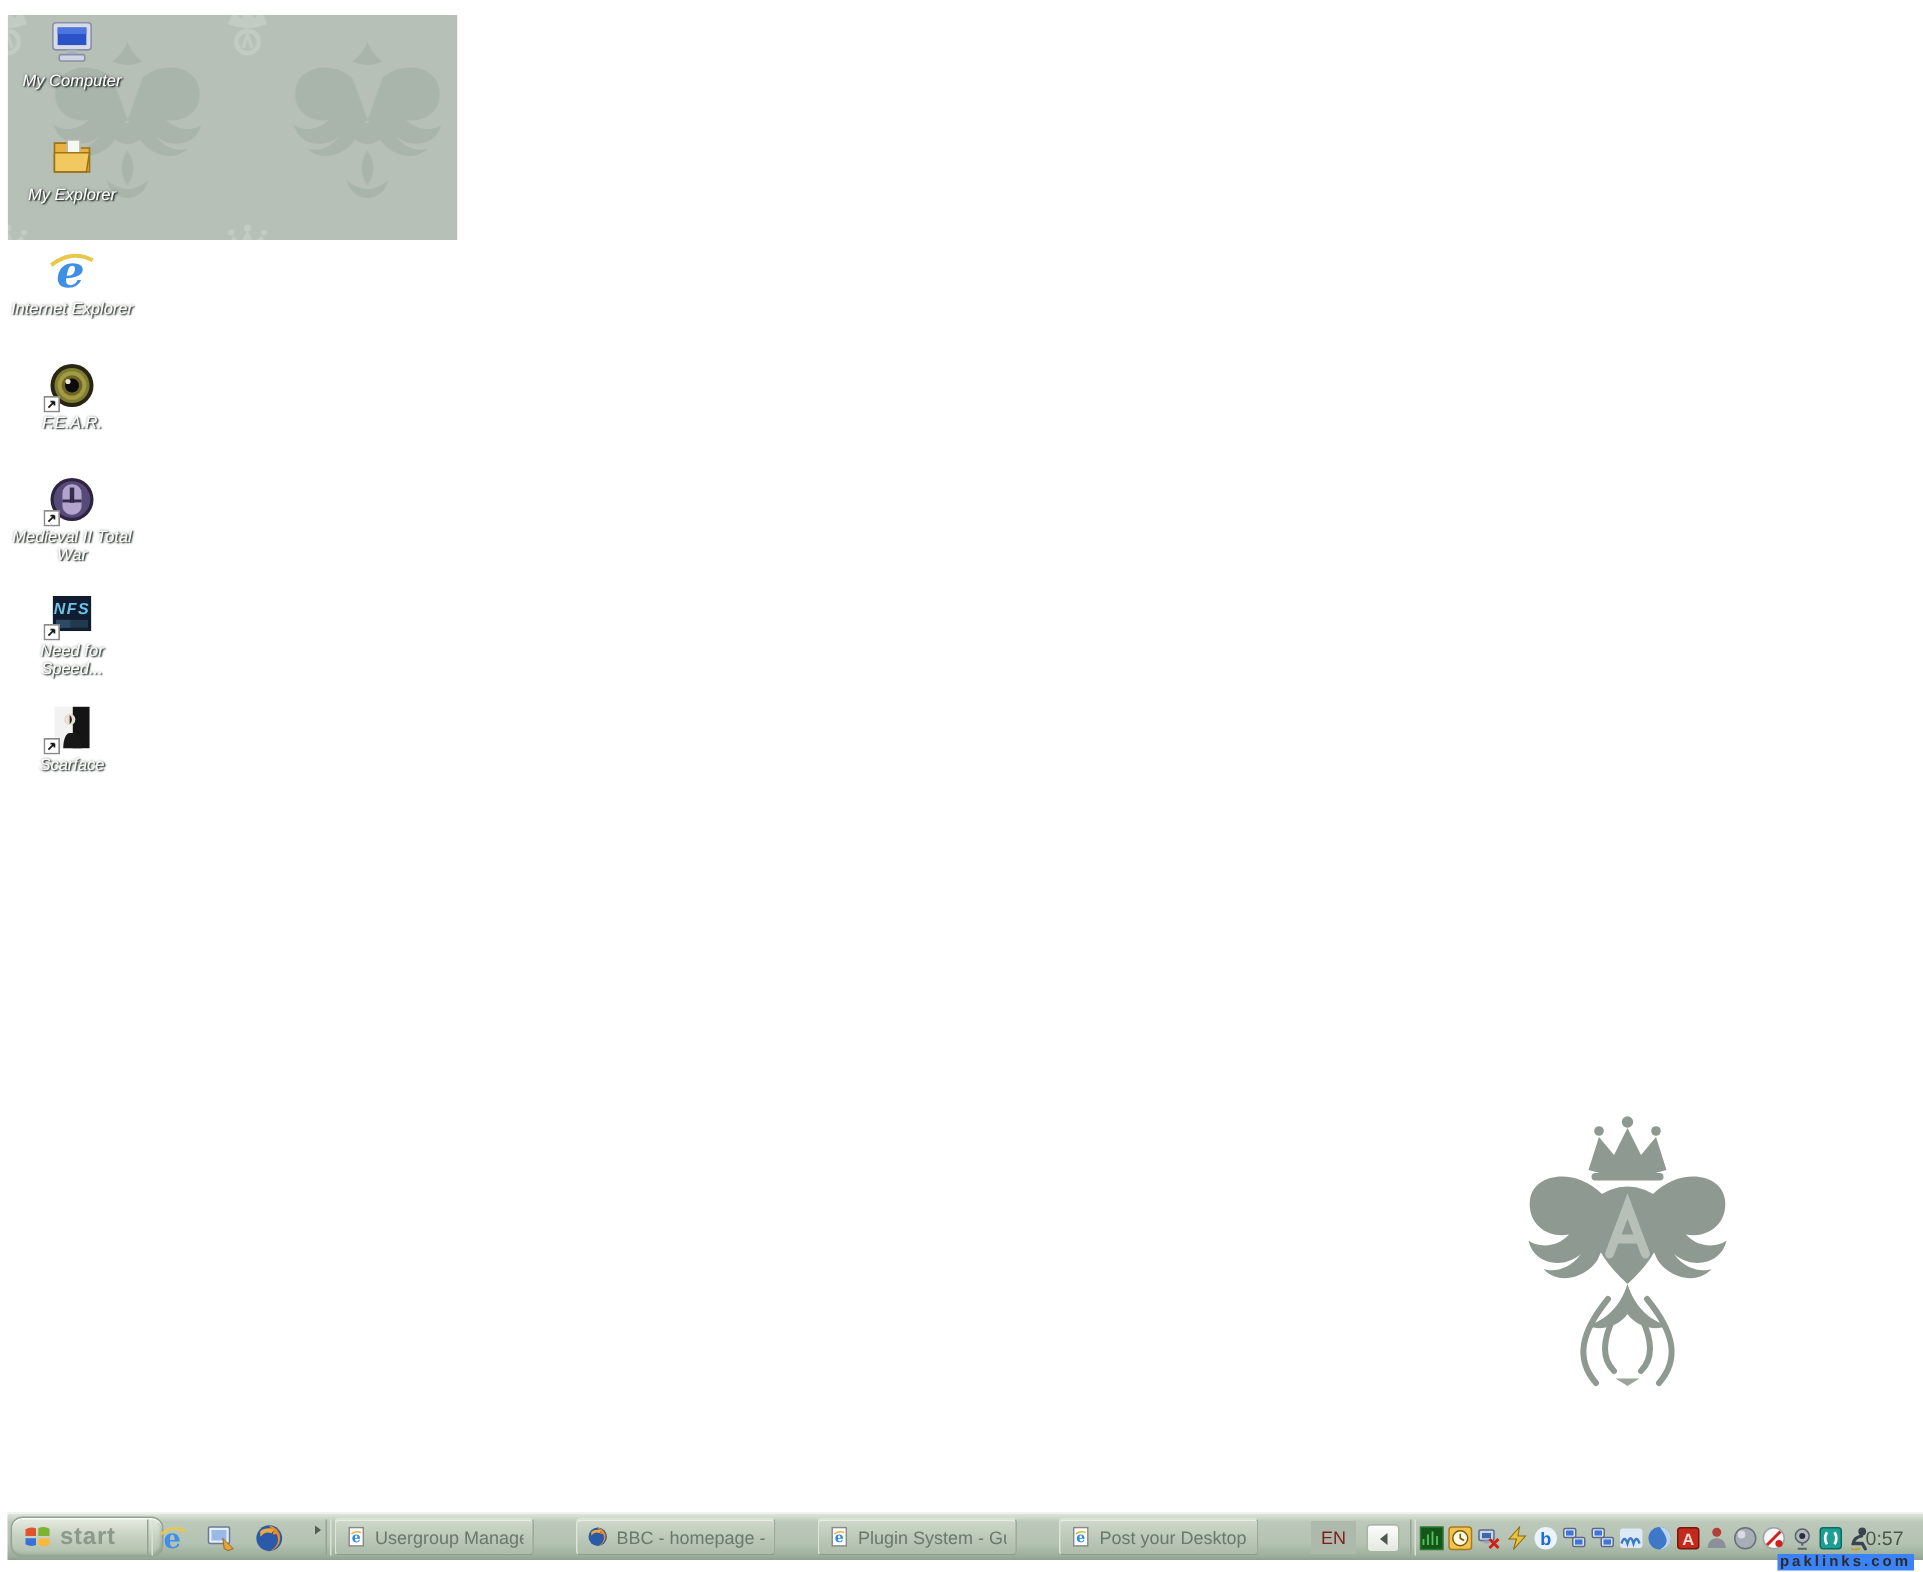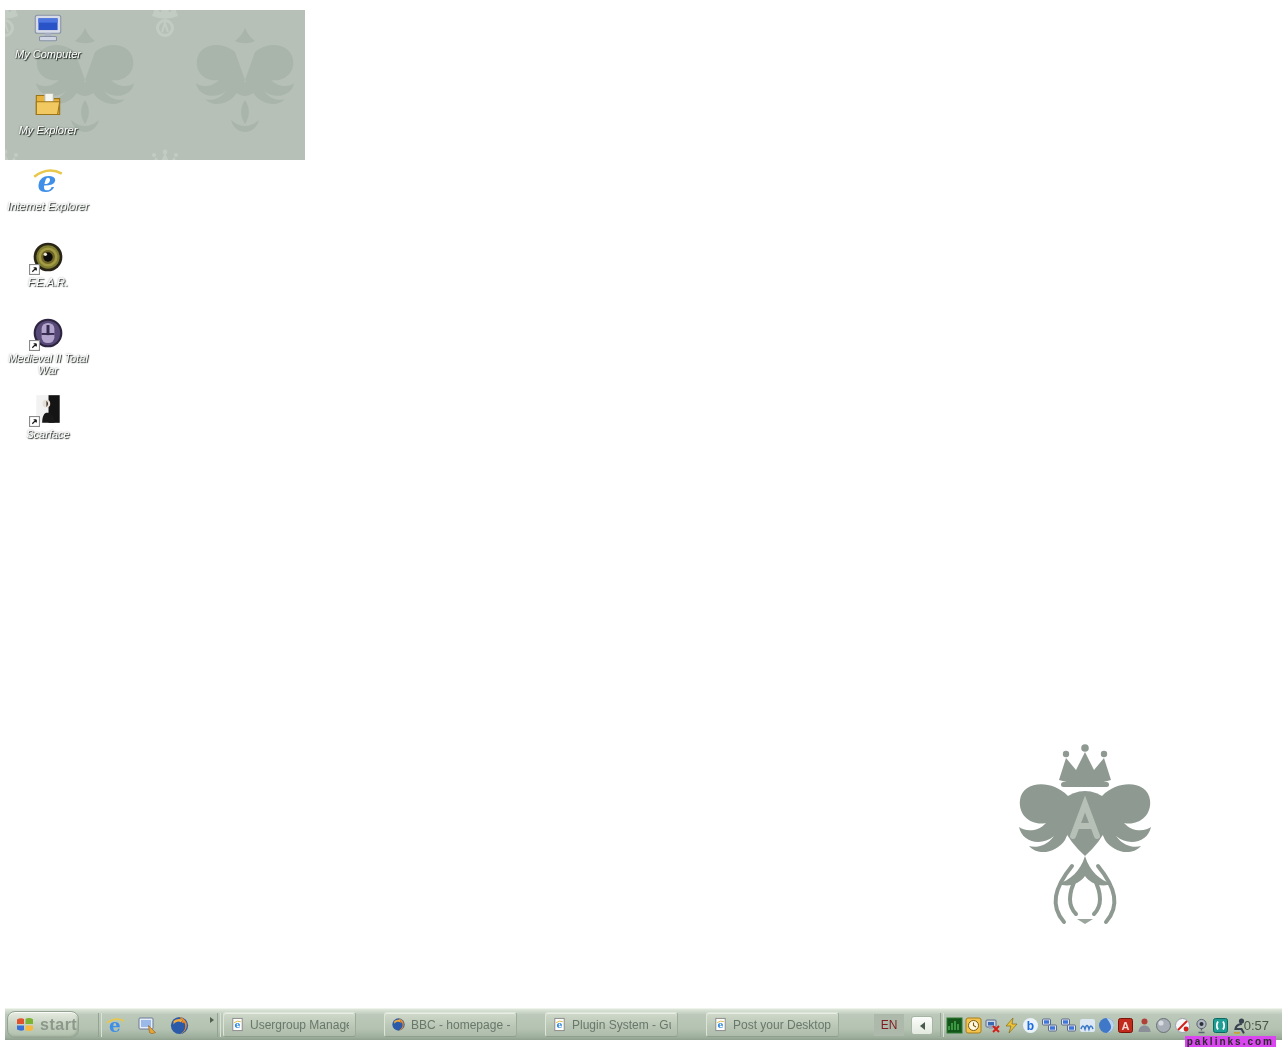--- a/index.html
+++ b/index.html
@@ -33,21 +33,21 @@
     text-shadow:1px 1px 1px rgba(10,20,12,.9), 0 0 2px rgba(10,20,12,.45);
   }
   
   .taskbar{
     position:absolute;left:5px;right:0;top:1008px;height:32px;
     background:linear-gradient(#dfe7db, #bcc9ba 18%, #b4c2b2 65%, #9cae9b 92%, #8fa18e);
     border-top:1px solid #eef3ec;
     box-sizing:border-box;
   }
   .start-btn{
-    position:absolute;left:2px;top:2px;width:72px;height:27px;
+    position:absolute;left:2px;top:2px;width:102px;height:27px;
     border-radius:8px;
     background:linear-gradient(#e7ece1, #c9d4c4 45%, #b4c2b0 90%);
     border:1px solid #94a392;
     box-shadow:inset 0 1px 0 rgba(255,255,255,.8), inset -1px -1px 2px rgba(90,110,90,.35);
     display:flex;align-items:center;gap:6px;padding:0 0 0 8px;
     box-sizing:border-box;cursor:pointer;
   }
   .start-label{font-size:16px;font-weight:bold;color:#8b988a;letter-spacing:.5px;}
   .win-flag{width:18px;height:17px;flex:0 0 auto;}
   .win-flag svg{width:18px;height:17px;display:block;}
@@ -103,21 +103,21 @@
     position:absolute;right:13px;top:0;height:32px;
     display:flex;align-items:center;font-size:13px;color:#485848;margin-left:26px;
   }
   
   .bottom-strip{
     position:absolute;left:0;right:0;top:1040px;height:8px;background:#ffffff;
   }
   .watermark{
     position:absolute;right:6px;top:1036px;
     font-size:10px;font-weight:bold;letter-spacing:2px;color:#2b2b2b;
-    background:#d946ef;padding:0 2px;line-height:11px;
+    background:#3b82f6;padding:0 2px;line-height:11px;
   }
 </style>
 </head>
 <body>
 
 <div class="desktop">
 
   <svg class="wallpaper" xmlns="http://www.w3.org/2000/svg">
     <defs>
       <g id="cmot" fill="#c3ccc3">
@@ -243,20 +243,37 @@
               <rect x="0.5" y="0.5" width="9" height="9" fill="#ffffff" stroke="#8a8a8a"></rect>
               <path d="M3 7 L6.6 3.4 M6.6 3.4 H4.2 M6.6 3.4 V5.8" stroke="#1a1a1a" stroke-width="1.1" fill="none"></path>
             </svg>
           </span>
         </div>
         <div class="di-label">Medieval II Total War</div>
       </div>
       <div class="desk-icon">
         <div class="di-img">
           <svg viewBox="0 0 32 32">
+            <rect x="4" y="5" width="24" height="22" fill="#101c30"></rect>
+            <text x="16" y="16" font-size="10" font-weight="bold" fill="#6ec2e8" text-anchor="middle" font-family="Liberation Sans,sans-serif" letter-spacing="1">NFS</text>
+            <rect x="6" y="20" width="20" height="5" fill="#22384e"></rect>
+            <rect x="6" y="20" width="9" height="5" fill="#2c4a66"></rect>
+          </svg>
+          <span class="di-arrow">
+            <svg viewBox="0 0 10 10">
+              <rect x="0.5" y="0.5" width="9" height="9" fill="#ffffff" stroke="#8a8a8a"></rect>
+              <path d="M3 7 L6.6 3.4 M6.6 3.4 H4.2 M6.6 3.4 V5.8" stroke="#1a1a1a" stroke-width="1.1" fill="none"></path>
+            </svg>
+          </span>
+        </div>
+        <div class="di-label">Need for Speed...</div>
+      </div>
+      <div class="desk-icon">
+        <div class="di-img">
+          <svg viewBox="0 0 32 32">
             <rect x="5" y="3" width="22" height="26" fill="#f2f2f2"></rect>
             <rect x="16.5" y="3" width="10.5" height="26" fill="#141414"></rect>
             <circle cx="14.5" cy="11" r="3.6" fill="#e8e0d4"></circle>
             <path d="M14.5 8.2a3.6 3.6 0 0 1 0 5.8z" fill="#2a2a2a"></path>
             <path d="M10.5 29c0-6 2-9.5 4-9.5h2.5c3 0 5 4 5 9.5z" fill="#181818"></path>
           </svg>
           <span class="di-arrow">
             <svg viewBox="0 0 10 10">
               <rect x="0.5" y="0.5" width="9" height="9" fill="#ffffff" stroke="#8a8a8a"></rect>
               <path d="M3 7 L6.6 3.4 M6.6 3.4 H4.2 M6.6 3.4 V5.8" stroke="#1a1a1a" stroke-width="1.1" fill="none"></path>

